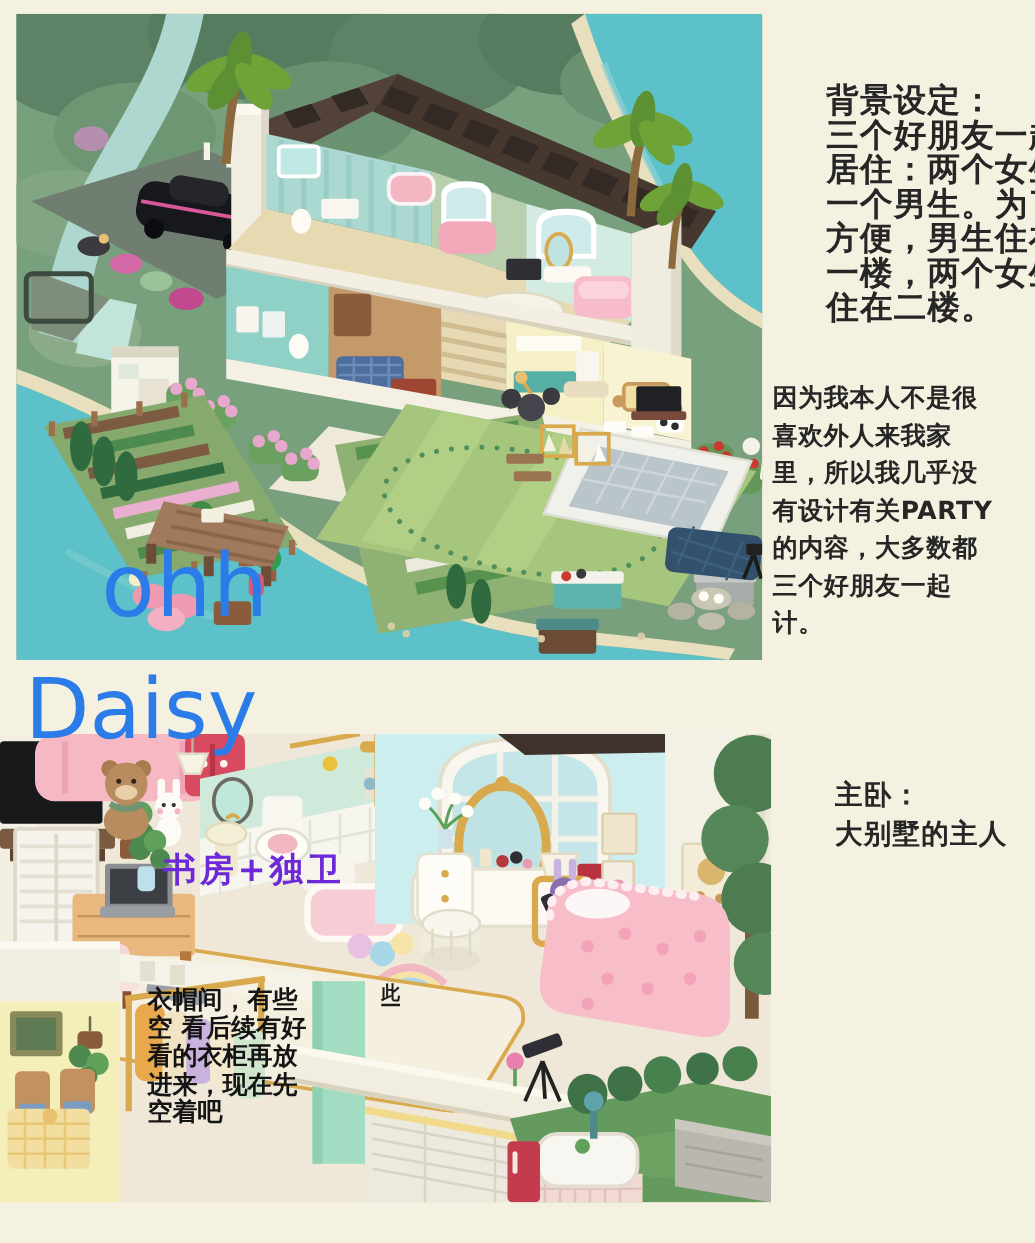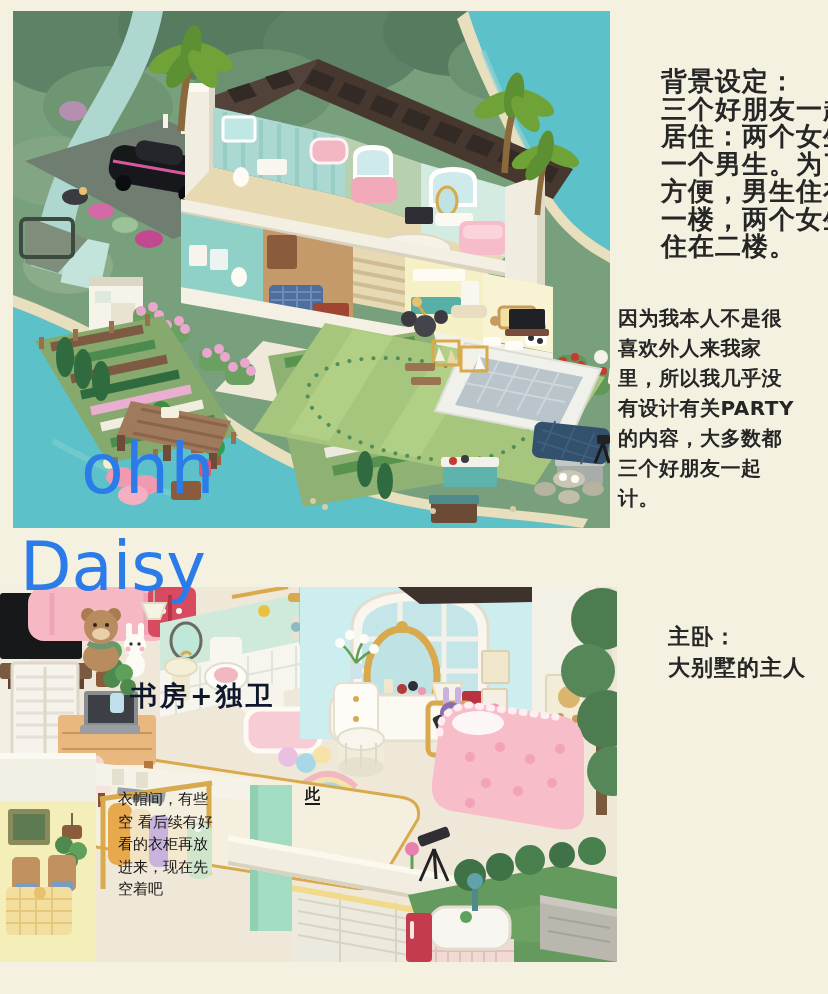--- a/index.html
+++ b/index.html
@@ -16,26 +16,26 @@
     white-space:pre-line;
     font-family:"DejaVu Sans",sans-serif;
     color:#262626;
     font-weight:600;
   }
   #note-bg{left:614px;top:68px;width:205px;font-size:26px;line-height:27.5px;letter-spacing:1px;margin-left:47px;}
   #note-party{left:618px;top:303px;width:208px;font-size:20px;line-height:30px;letter-spacing:0.5px;}
   #note-master{left:636px;top:621px;width:185px;font-size:22px;line-height:31px;letter-spacing:1px;margin-left:32px;}
   #label-study{
     position:absolute;left:130px;top:678px;
-    font-size:27px;font-weight:700;letter-spacing:3px;color:#0f172a;
+    font-size:27px;font-weight:700;letter-spacing:3px;color:#6d28d9;
     white-space:nowrap;z-index:5;
   }
   #note-cloak{
     left:118px;top:788px;width:160px;
-    font-size:15px;line-height:22.5px;font-weight:400;color:#141414;z-index:5;
+    font-size:20px;line-height:22.5px;font-weight:700;color:#141414;z-index:5;
   }
   .wm{
     position:absolute;color:#2b7ce9;font-weight:500;z-index:6;
     font-family:"DejaVu Sans",sans-serif;line-height:1;
   }
   #wm-ohh{left:57px;top:434px;font-size:70px;letter-spacing:1px;margin-left:24px;}
   #wm-daisy{left:20px;top:534px;font-size:67px;letter-spacing:0px;text-align:center;}
   #logo-mark{
     position:absolute;left:305px;top:786px;z-index:5;
     font-size:15px;font-weight:700;color:#1a1a1a;border-bottom:2px solid #1a1a1a;

